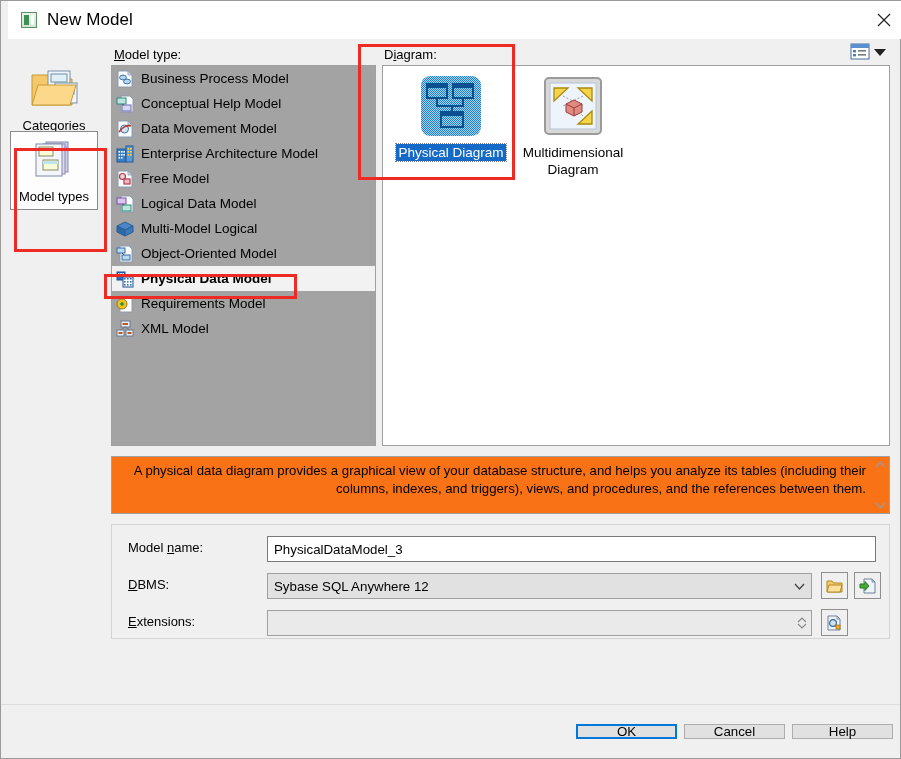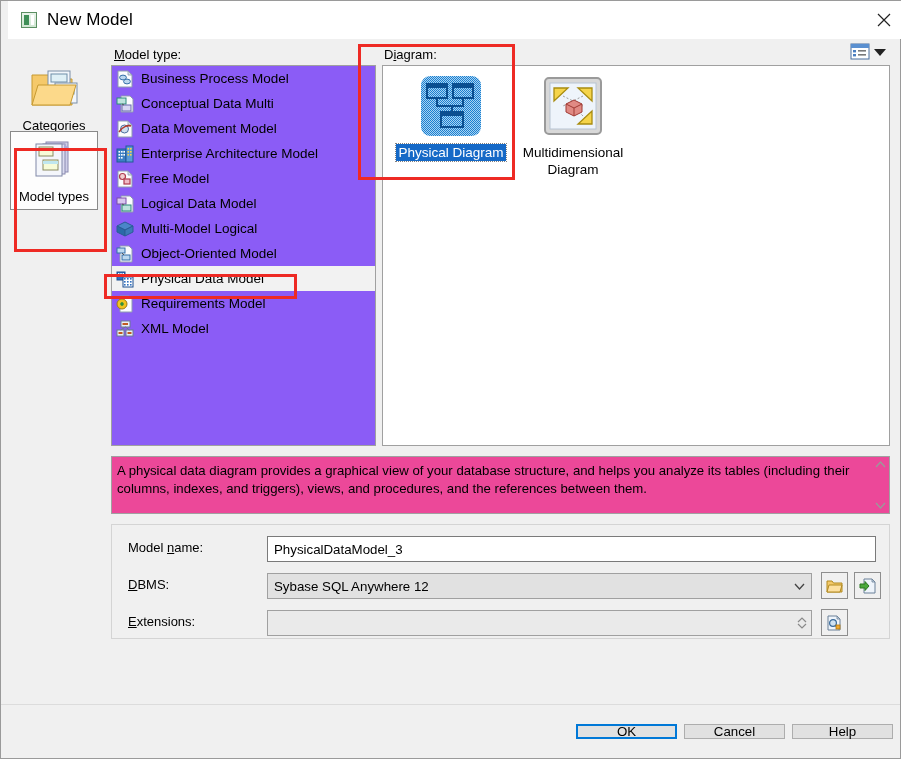--- a/index.html
+++ b/index.html
@@ -81,31 +81,31 @@
   .grp-label {
     position: absolute;
     font-size: 13px;
   }
   .acc { text-decoration: underline; }
 
   
   #listpanel {
     position: absolute; left: 110px; top: 64px;
     width: 265px; height: 381px;
-    background: #8b5cf6;
+    background: #a3a3a3;
     border: 1px solid #a0a0a0;
     overflow: hidden;
   }
   .lrow {
     display: flex; align-items: center;
     height: 25px;
     padding-left: 4px;
     cursor: pointer;
   }
-  .lrow.selected { background: #f2f2f2; }
+  .lrow.selected { background: #f2f2f2; font-weight: bold; }
   .lrow .licon {
     width: 18px; height: 18px;
     margin-right: 7px;
     flex: 0 0 18px;
     position: relative;
   }
   .lrow .ltext { font-size: 13.5px; white-space: nowrap; }
 
   
   #diagpanel {
@@ -134,23 +134,24 @@
   #viewbtn {
     position: absolute; right: 14px; top: 42px;
     display: flex; align-items: center; gap: 4px;
     cursor: pointer;
   }
 
   
   #descbox {
     position: absolute; left: 110px; top: 455px;
     width: 779px; height: 58px;
-    background: #ec4899;
+    background: #f97316;
     border: 1px solid #a0a0a0;
     display: flex;
+    text-align: right;
   }
   #desctext {
     flex: 1;
     padding: 5px 6px 0 5px;
     font-size: 13.2px;
     line-height: 18px;
   }
   #descscroll {
     width: 17px;
     display: flex; flex-direction: column; justify-content: space-between;
@@ -317,21 +318,21 @@
 
     <div class="lrow">
       <span class="licon">
         <svg width="18" height="18" viewBox="0 0 18 18">
           <path d="M5,1 L14,1 L17,4 L17,17 L5,17 Z" fill="#fbfcfe" stroke="#8e9bb0" stroke-width="1"></path>
           <rect x="1" y="3" width="9" height="6" fill="#bde3dd" stroke="#2d8c7a" stroke-width="1"></rect>
           <rect x="6" y="10" width="9" height="6" fill="#d7d7f2" stroke="#6a6ab0" stroke-width="1"></rect>
           <path d="M6,9 L8,10" stroke="#555" stroke-width="1"></path>
         </svg>
       </span>
-      <span class="ltext">Conceptual Data Multi</span>
+      <span class="ltext">Conceptual Help Model</span>
     </div>
 
     <div class="lrow">
       <span class="licon">
         <svg width="18" height="18" viewBox="0 0 18 18">
           <path d="M2,1 L12,1 L16,5 L16,17 L2,17 Z" fill="#fbfcfe" stroke="#8e9bb0" stroke-width="1"></path>
           <path d="M12,1 L16,5 L12,5 Z" fill="#d4dce8" stroke="#8e9bb0" stroke-width=".8"></path>
           <circle cx="8.5" cy="9" r="4" fill="#cfe0f0" stroke="#4a6f9e" stroke-width="1"></circle>
           <path d="M3,12 C7,6 12,5 15,6" stroke="#b03a2e" stroke-width="1.6" fill="none"></path>
         </svg>

